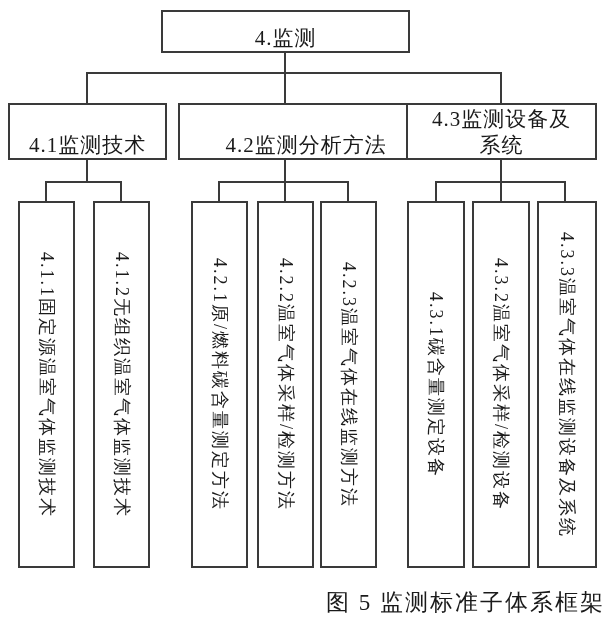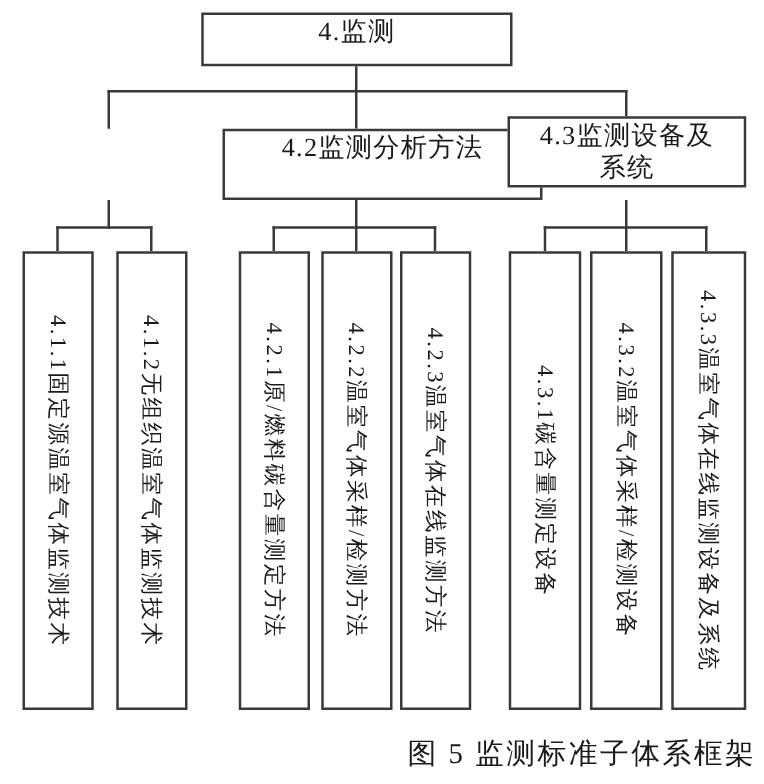--- a/index.html
+++ b/index.html
@@ -15,21 +15,21 @@
     width: 611px;
     height: 627px;
     background: var(--background);
     overflow: hidden;
   }
   .box {
     position: absolute;
     border: 2px solid var(--line);
     background: var(--background);
     display: flex;
-    align-items: flex-start;
+    align-items: flex-end;
     justify-content: center;
     text-align: center;
   }
   .box .lbl {
     font-size: 21px;
     letter-spacing: 1px;
     line-height: 26px;
     white-space: pre-line;
   }
   .vbox {
@@ -69,24 +69,27 @@
 
   <div class="box" style="left:161px; top:10px; width:249px; height:43px;">
     <span class="lbl">4.监测</span>
   </div>
 
   <div class="line v" style="left:284px; top:53px; height:50px;"></div>
   <div class="line h" style="left:86px; top:72px; width:416px;"></div>
   <div class="line v" style="left:86px; top:72px; height:31px;"></div>
   <div class="line v" style="left:500px; top:72px; height:31px;"></div>
 
+  <div class="box" style="left:8px; top:103px; width:159px; height:57px;">
+    <span class="lbl">4.1监测技术</span>
+  </div>
   <div class="box" style="left:178px; top:103px; width:256px; height:57px;">
     <span class="lbl">4.2监测分析方法</span>
   </div>
-  <div class="box" style="left:406px; top:93px; width:191px; height:57px;">
+  <div class="box" style="left:406px; top:103px; width:191px; height:57px;">
     <span class="lbl">4.3监测设备及
 系统</span>
   </div>
 
   <div class="line v" style="left:86px; top:160px; height:23px;"></div>
   <div class="line h" style="left:45px; top:181px; width:77px;"></div>
   <div class="line v" style="left:45px; top:181px; height:20px;"></div>
   <div class="line v" style="left:120px; top:181px; height:20px;"></div>
 
   <div class="line v" style="left:284px; top:160px; height:41px;"></div>

